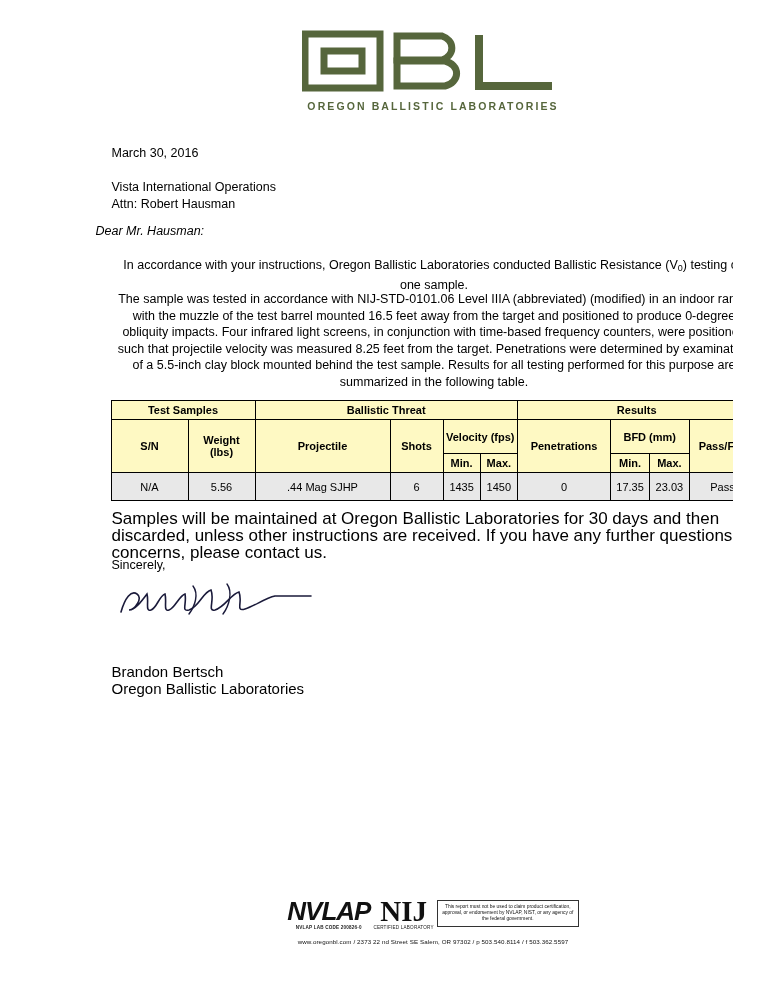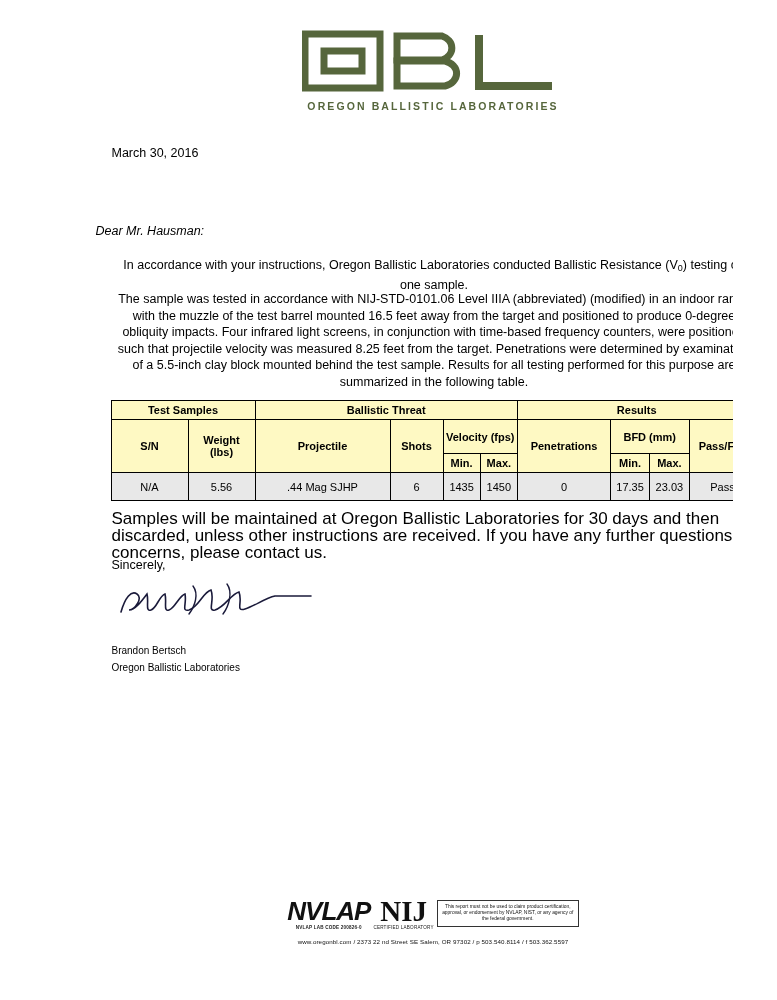--- a/index.html
+++ b/index.html
@@ -122,23 +122,23 @@
   }
   .signature {
     position: absolute;
     top: 580px;
     left: 70px;
     width: 210px;
     height: 44px;
   }
   .signer {
     position: absolute;
-    top: 642px;
-    left: 67px;
-    font-size: 10px;
+    top: 663px;
+    left: 67px;
+    font-size: 15px;
     line-height: 17px;
   }
 
   
   .footer {
     position: absolute;
     left: 0;
     top: 898px;
     width: 777px;
     text-align: center;
@@ -211,20 +211,24 @@
         <path d="M95 31 H143 a16 13 0 0 1 0 25 H95 Z" fill="none" stroke="#56663c" stroke-width="7"></path>
 
         <path d="M177 5 V56 H250" fill="none" stroke="#56663c" stroke-width="8"></path>
       </svg>
     </div>
     <div class="logo-sub">OREGON BALLISTIC LABORATORIES</div>
   </div>
 
   <div class="date">March 30, 2016</div>
 
+  <div class="addr">
+    <div>Vista International Operations</div>
+    <div>Attn: Robert Hausman</div>
+  </div>
 
   <div class="salutation">Dear Mr. Hausman:</div>
 
   <div class="para" id="para1">
     <span>In accordance with your instructions, Oregon Ballistic Laboratories conducted Ballistic Resistance (V</span><span class="sub">0</span><span>) testing on one sample.</span>
   </div>
 
   <div class="para" id="para2">The sample was tested in accordance with NIJ-STD-0101.06 Level IIIA (abbreviated) (modified) in an indoor range with the muzzle of the test barrel mounted 16.5 feet away from the target and positioned to produce 0-degree obliquity impacts. Four infrared light screens, in conjunction with time-based frequency counters, were positioned such that projectile velocity was measured 8.25 feet from the target. Penetrations were determined by examination of a 5.5-inch clay block mounted behind the test sample. Results for all testing performed for this purpose are summarized in the following table.</div>
 
   <div class="tbl-wrap">

